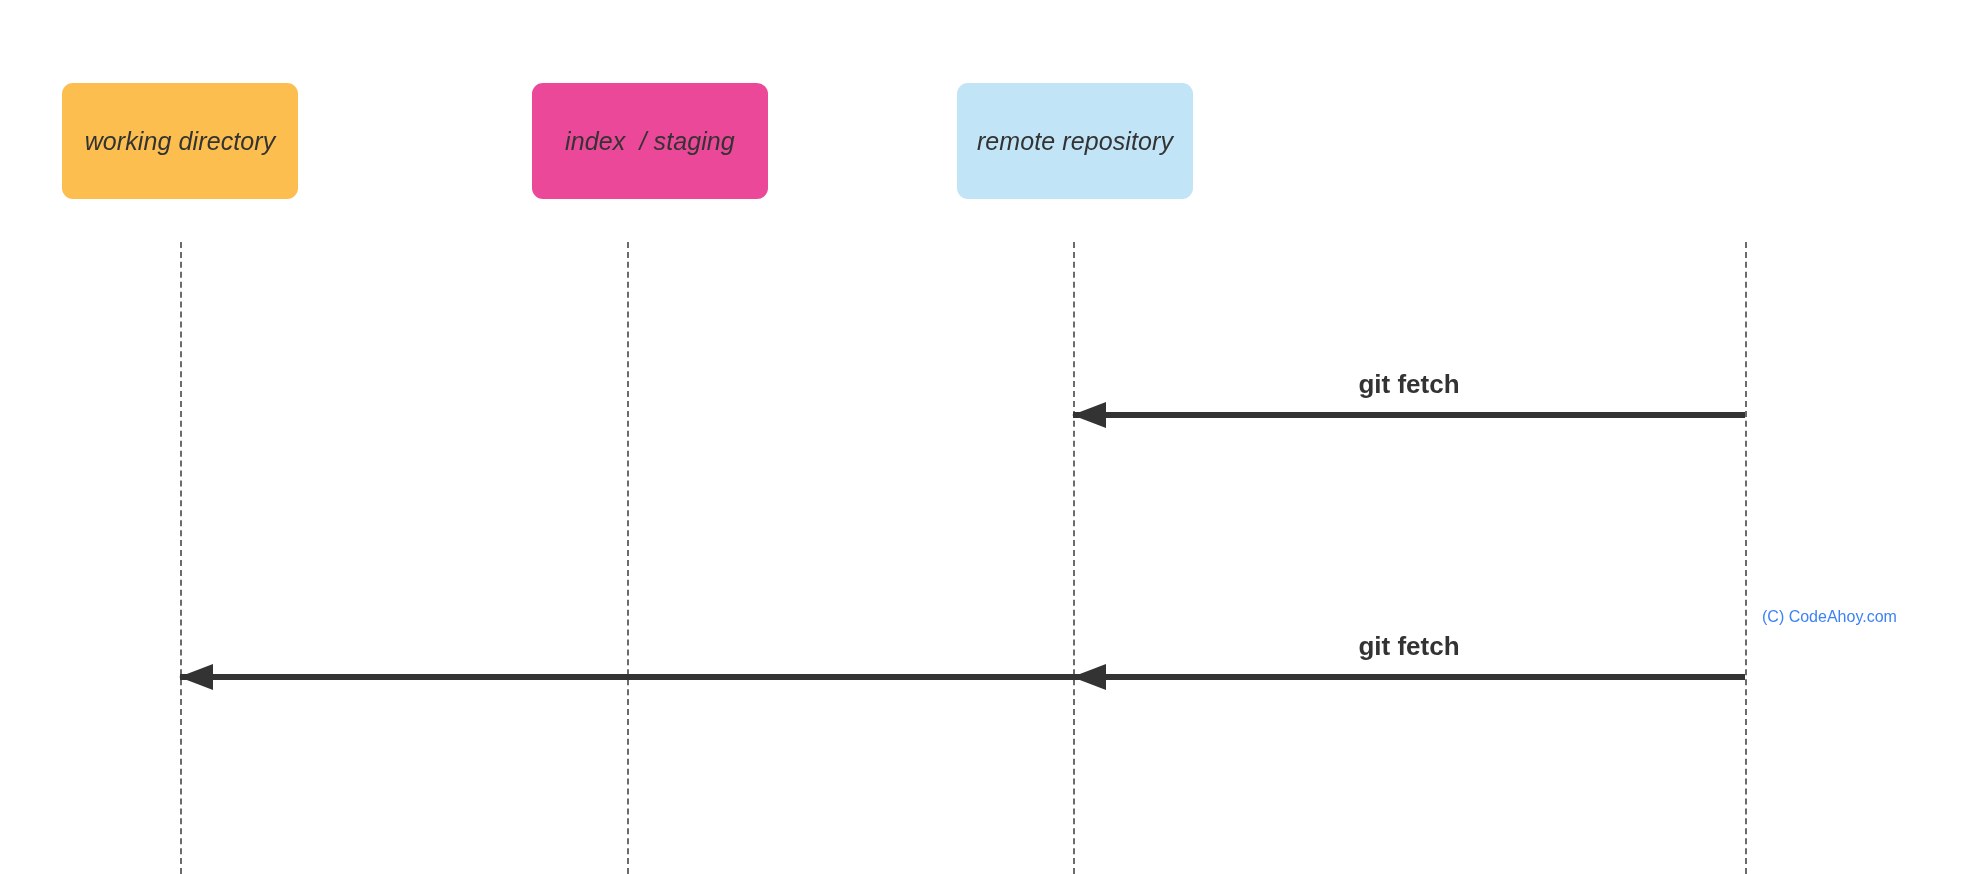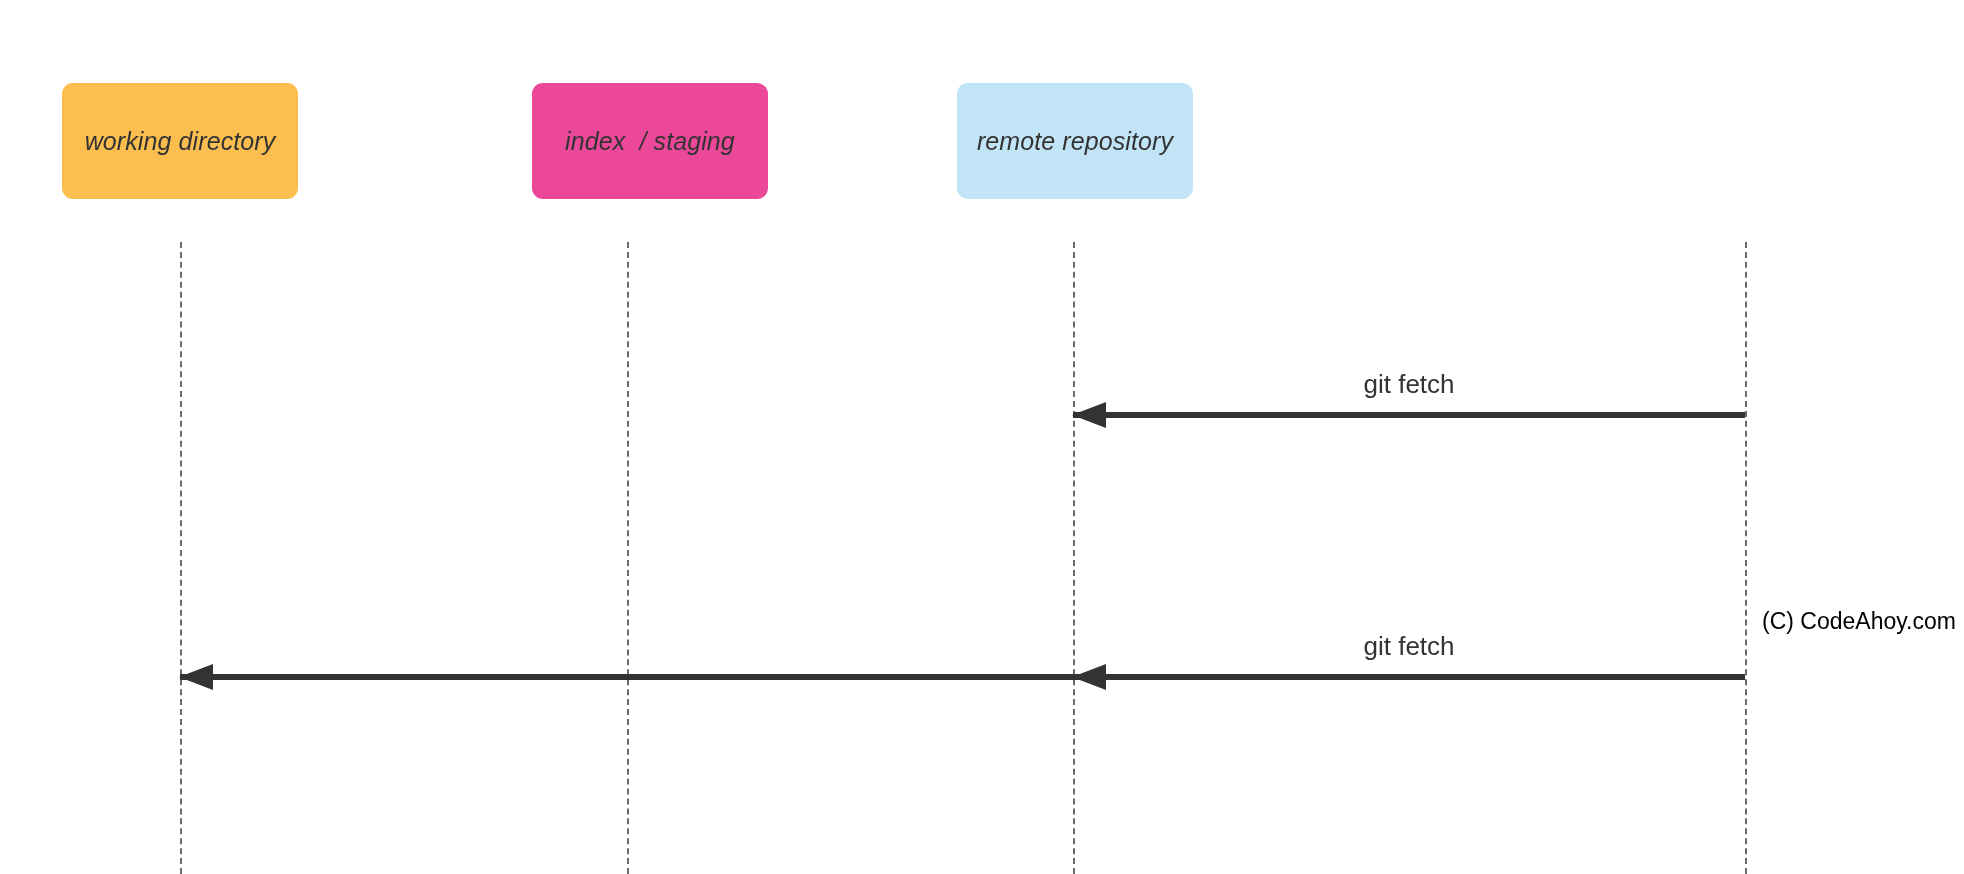--- a/index.html
+++ b/index.html
@@ -74,31 +74,31 @@
     width: 0;
     height: 0;
     border-top: 13px solid transparent;
     border-bottom: 13px solid transparent;
     border-right: 34px solid #333333;
   }
   .message-label {
     position: absolute;
     transform: translate(-50%, -100%);
     font-size: 26px;
-    font-weight: normal;
+    font-weight: bold;
     color: #333333;
     white-space: nowrap;
     z-index: 4;
   }
 
   
   .watermark {
     position: absolute;
-    font-size: 23px;
-    color: #000000;
+    font-size: 16px;
+    color: #3b82f6;
     white-space: nowrap;
     z-index: 4;
   }
 </style>
 </head>
 <body>
 
 <div id="canvas">
 
   <div class="lifeline" style="left:180px"></div>

